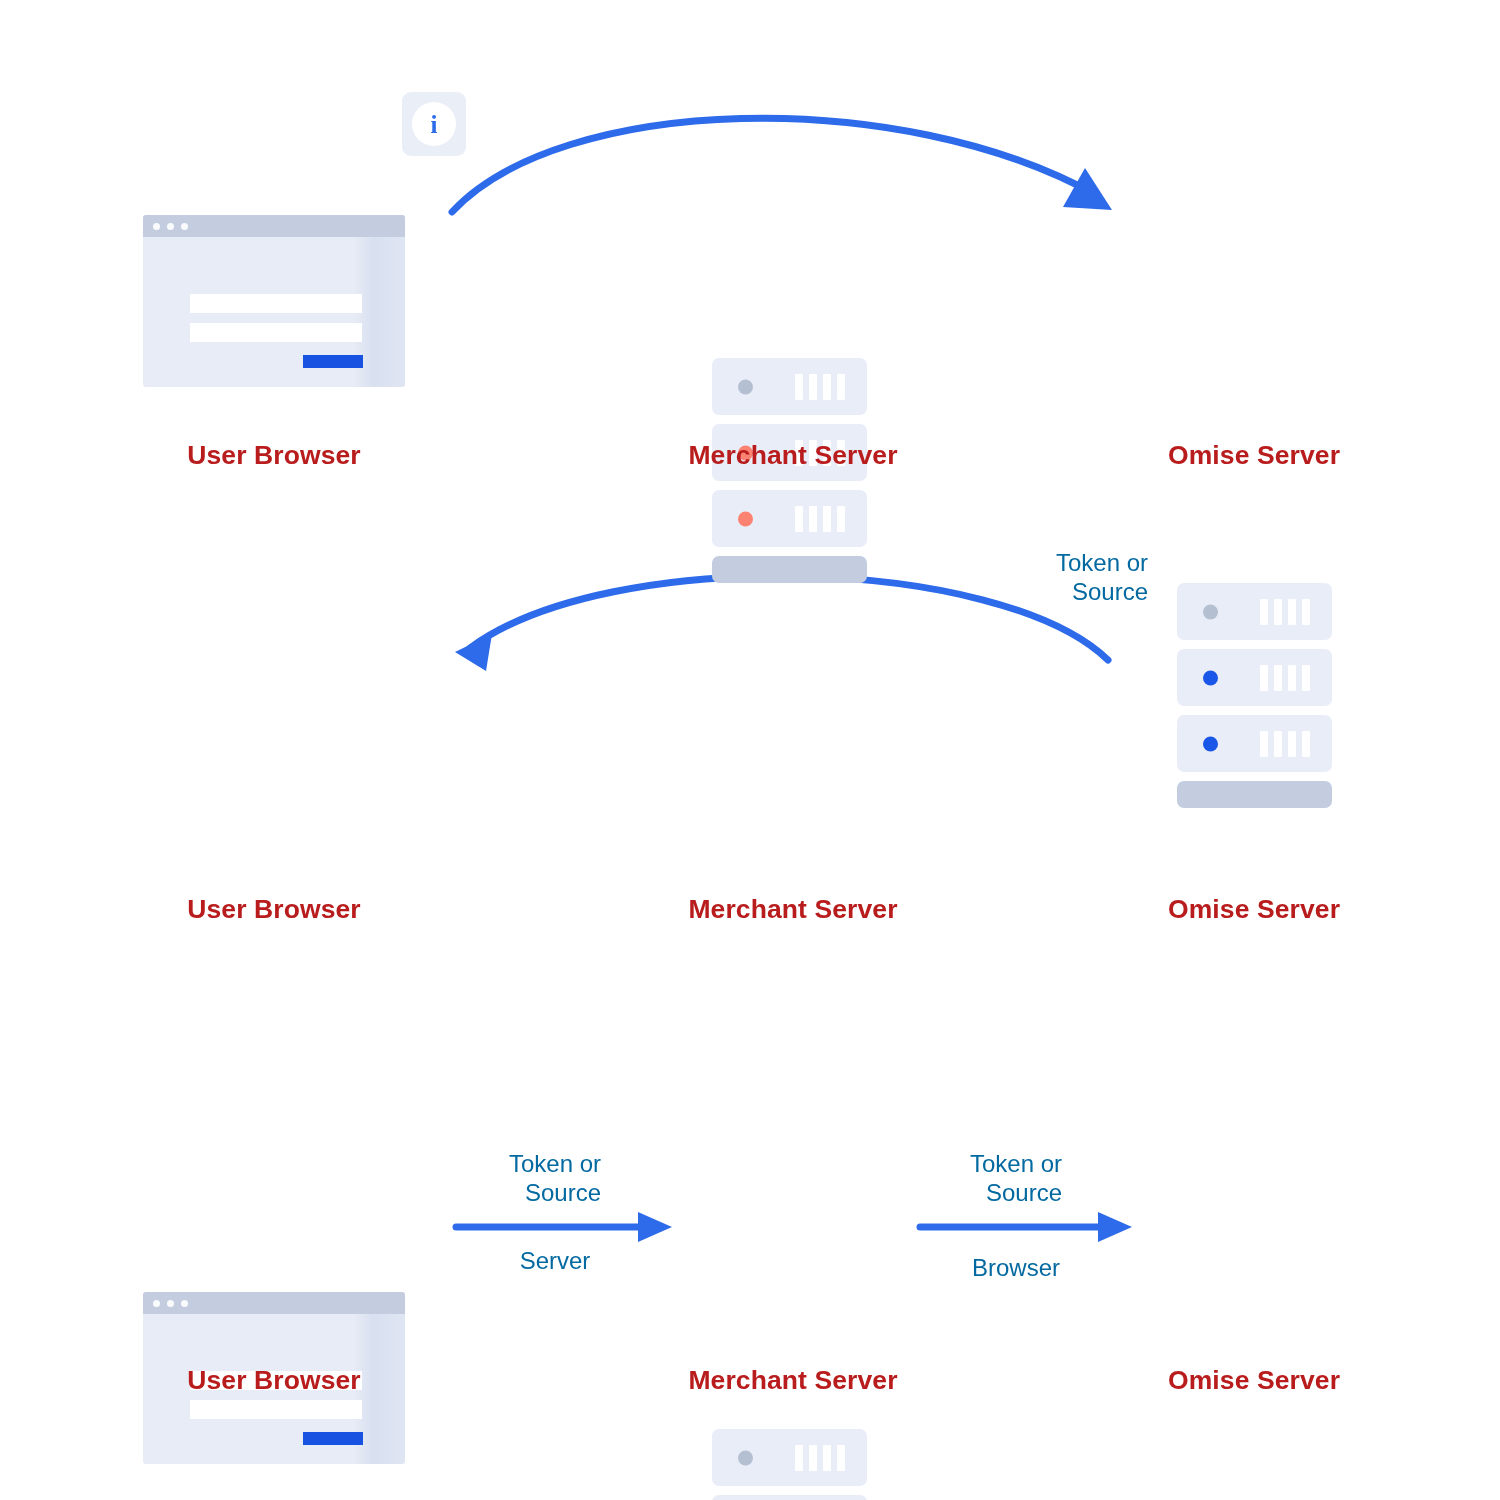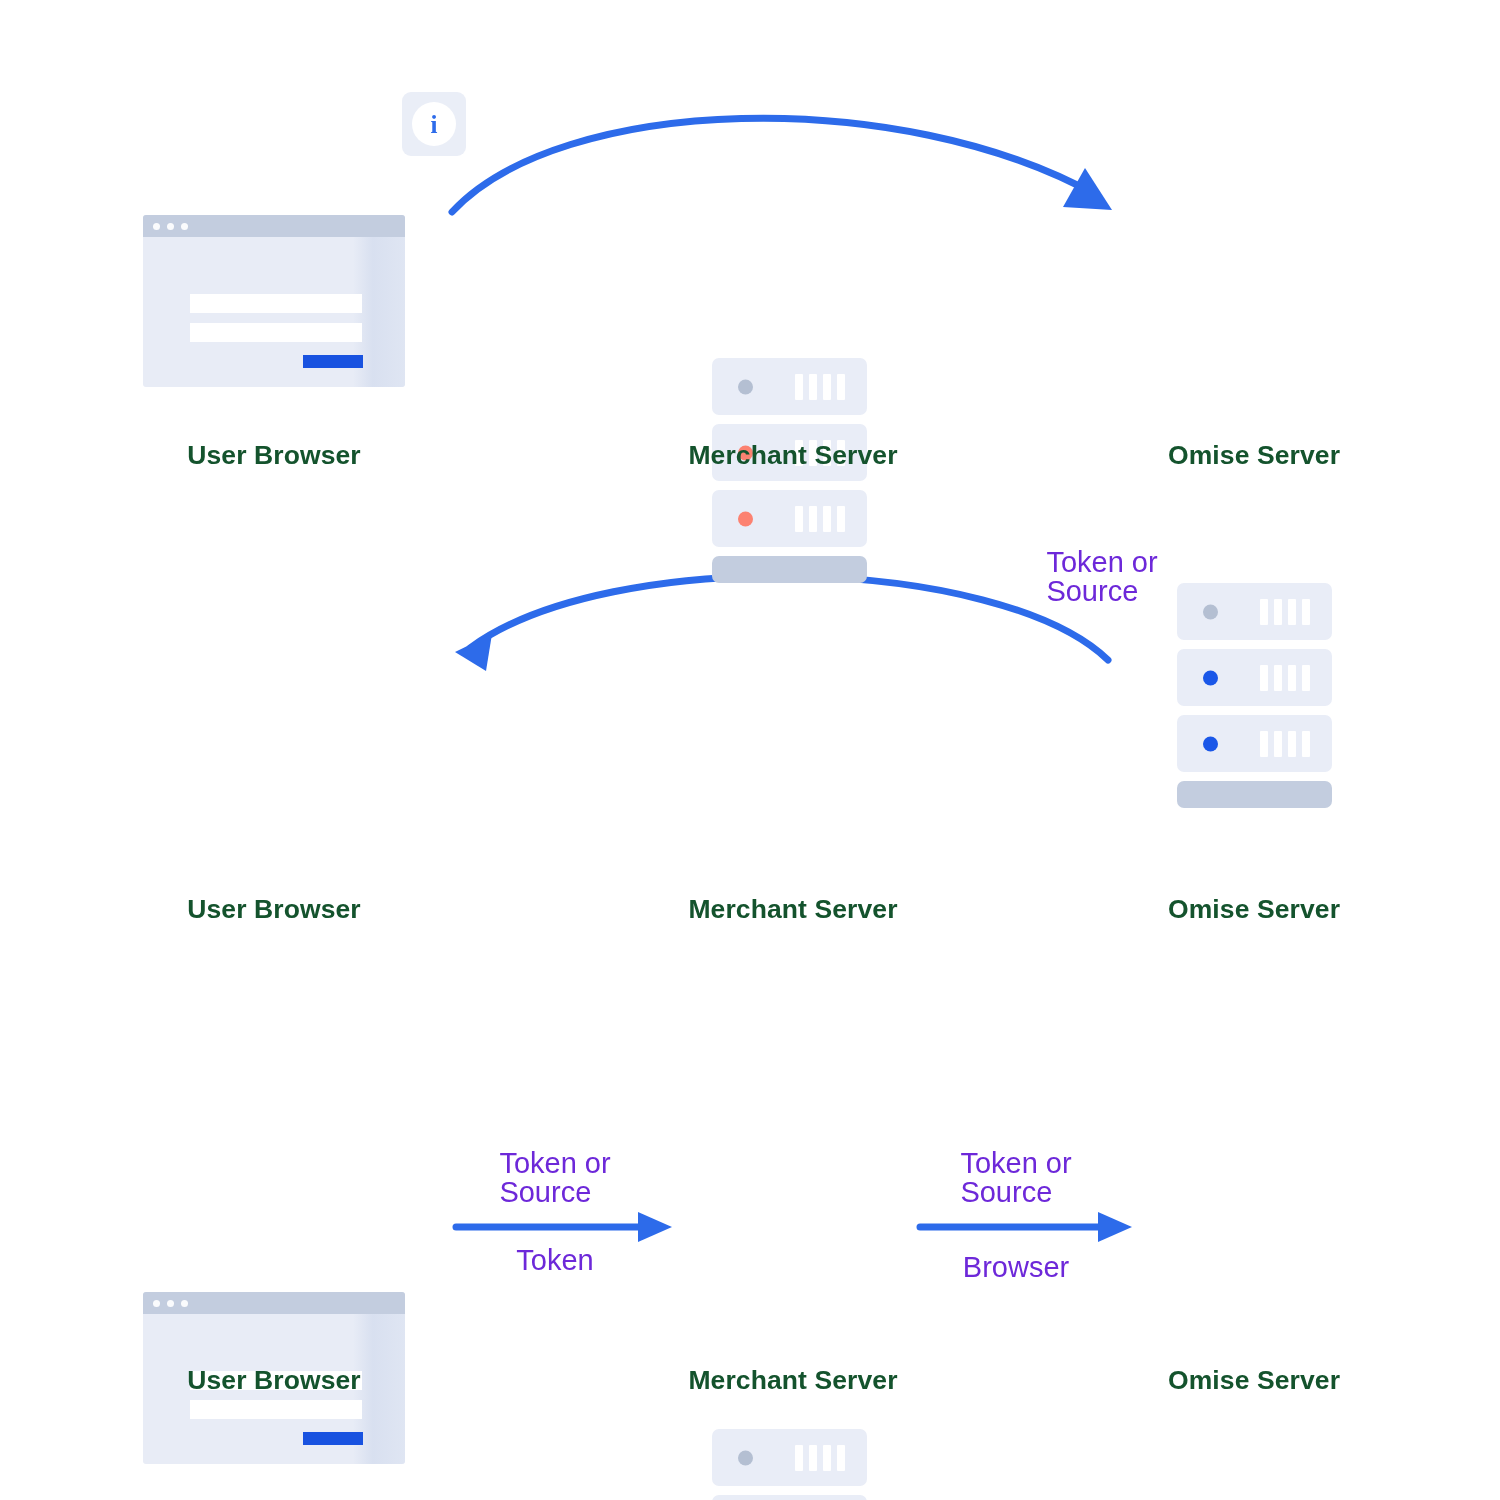--- a/index.html
+++ b/index.html
@@ -147,35 +147,35 @@
     color: #2d6bea;
     font-weight: bold;
     font-size: 25px;
     line-height: 1;
     font-family: "Liberation Serif", serif;
   }
 
   
   .caption {
     position: absolute;
-    color: #14532d;
+    color: #b91c1c;
     font-size: 26.5px;
     font-weight: bold;
     letter-spacing: .1px;
     white-space: nowrap;
     transform: translateX(-50%);
   }
 
   
   .arrow-label {
     position: absolute;
-    color: #6d28d9;
-    font-size: 29px;
+    color: #0369a1;
+    font-size: 24px;
     line-height: 29px;
-    text-align: left;
+    text-align: right;
     white-space: pre;
     transform: translateX(-50%);
   }
 
   svg.arrows {
     position: absolute;
     inset: 0;
     width: 1500px;
     height: 1500px;
     pointer-events: none;
@@ -324,21 +324,21 @@
 
   <div class="arrow-label" style="left:1102px; top:548px;">Token or
 Source</div>
 
   <div class="caption" style="left:274px; top:894px;">User Browser</div>
   <div class="caption" style="left:793px; top:894px;">Merchant Server</div>
   <div class="caption" style="left:1254px; top:894px;">Omise Server</div>
 
   <div class="arrow-label" style="left:555px; top:1149px;">Token or
 Source</div>
-  <div class="arrow-label" style="left:555px; top:1246px;">Token</div>
+  <div class="arrow-label" style="left:555px; top:1246px;">Server</div>
 
   <div class="arrow-label" style="left:1016px; top:1149px;">Token or
 Source</div>
   <div class="arrow-label" style="left:1016px; top:1253px;">Browser</div>
 
   <div class="caption" style="left:274px; top:1365px;">User Browser</div>
   <div class="caption" style="left:793px; top:1365px;">Merchant Server</div>
   <div class="caption" style="left:1254px; top:1365px;">Omise Server</div>
 
 </div>

